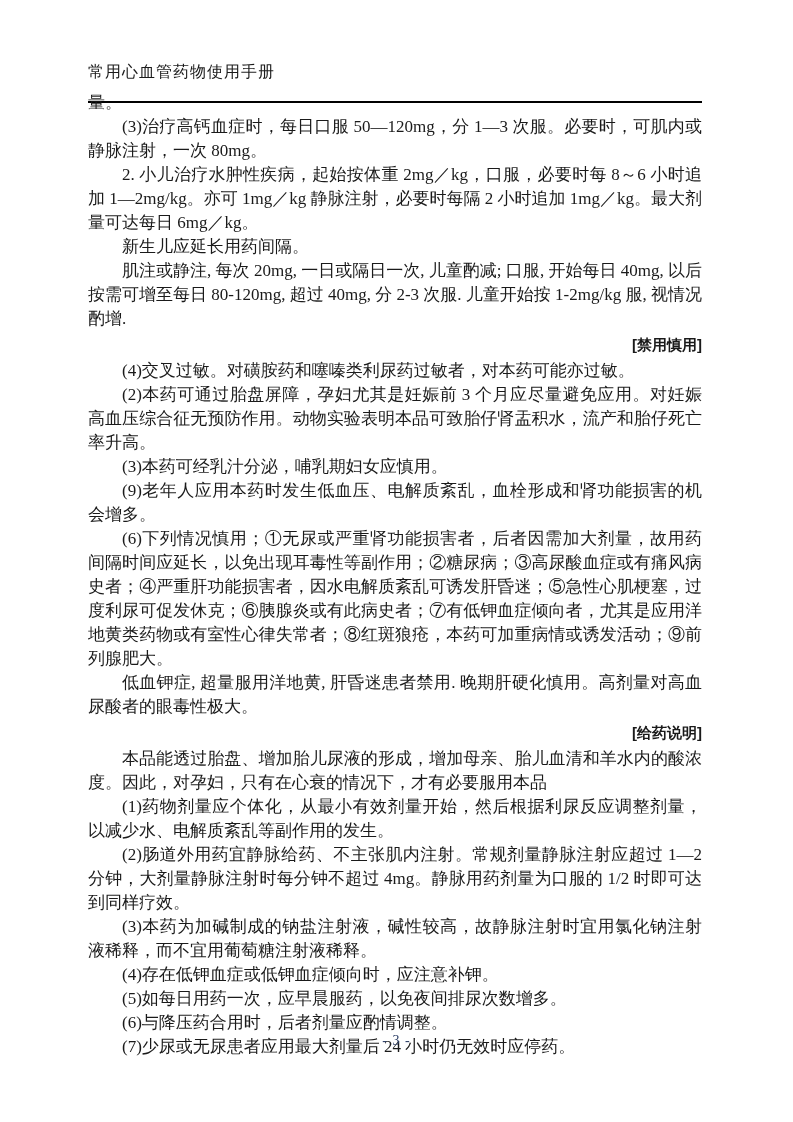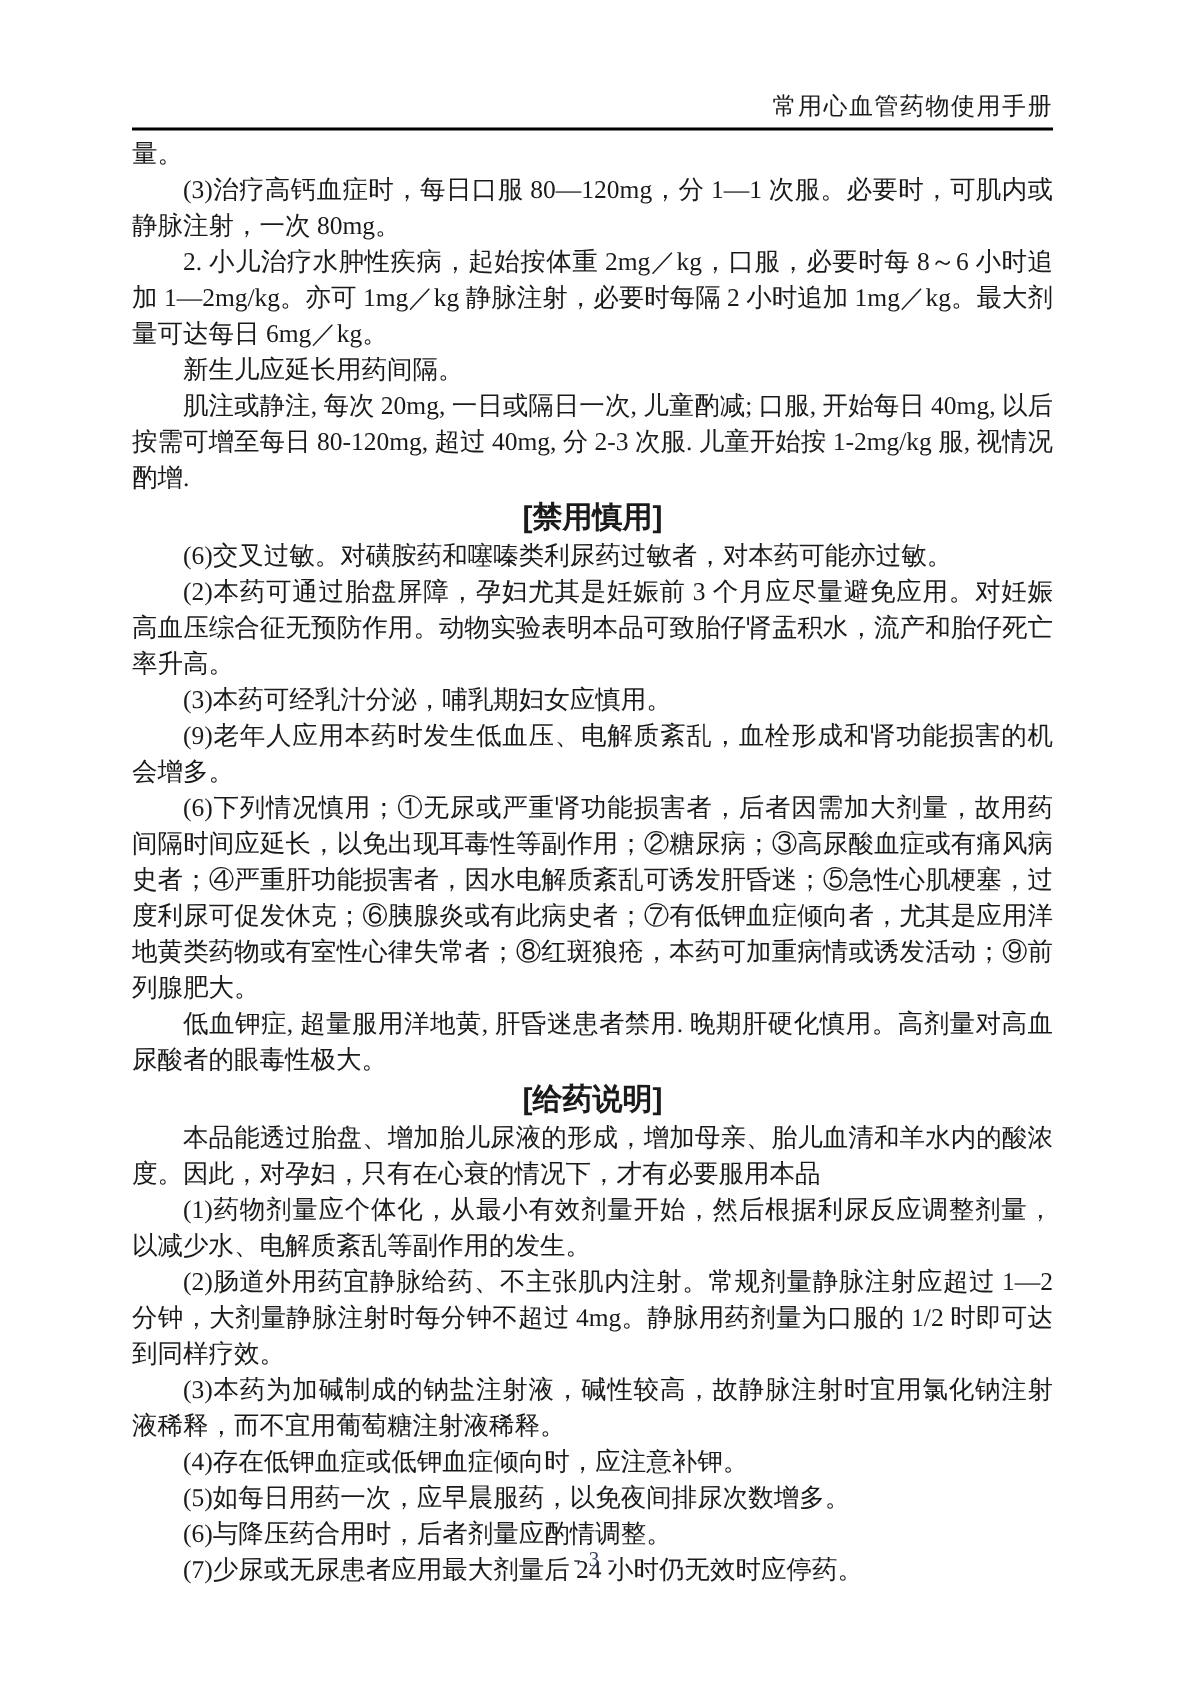--- a/index.html
+++ b/index.html
@@ -14,24 +14,24 @@
     background: #ffffff;
     overflow: hidden;
     font-family: "Liberation Serif", "DejaVu Serif", serif;
     color: #1a1a1a;
   }
   .header {
     position: absolute;
     left: 88px;
     top: 62px;
     width: 614px;
-    text-align: right;
+    text-align: left;
     font-size: 16px;
     line-height: 20px;
-    padding-bottom: 3px;
+    padding-bottom: 19px;
     border-bottom: 2px solid #000000;
     letter-spacing: 1px;
   }
   .content {
     position: absolute;
     left: 88px;
     top: 91px;
     width: 614px;
   }
   .content p.para {
@@ -39,24 +39,24 @@
     font-size: 17px;
     line-height: 24px;
     text-align: justify;
     word-break: break-all;
   }
   .content p.indent { text-indent: 2em; }
   .content p.flush  { text-indent: 0; }
   .content p.heading {
     font-family: "Liberation Sans", "DejaVu Sans", sans-serif;
     font-weight: bold;
-    font-size: 20px;
+    font-size: 15px;
     line-height: 28px;
     text-indent: 0;
-    text-align: center;
+    text-align: right;
   }
   .footer {
     position: absolute;
     left: 0;
     top: 1032px;
     width: 793px;
     text-align: center;
     font-size: 14px;
     line-height: 18px;
     color: #2c3e66;
@@ -66,26 +66,26 @@
 </head>
 <body>
 
 <div class="page">
   <div class="header">
     <span>常用心血管药物使用手册</span>
   </div>
 
   <div class="content" id="document-body">
       <p class="para flush">量。</p>
-      <p class="para indent">(3)治疗高钙血症时，每日口服 80—120mg，分 1—1 次服。必要时，可肌内或静脉注射，一次 80mg。</p>
+      <p class="para indent">(3)治疗高钙血症时，每日口服 50—120mg，分 1—3 次服。必要时，可肌内或静脉注射，一次 80mg。</p>
       <p class="para indent">2. 小儿治疗水肿性疾病，起始按体重 2mg／kg，口服，必要时每 8～6 小时追加 1—2mg/kg。亦可 1mg／kg 静脉注射，必要时每隔 2 小时追加 1mg／kg。最大剂量可达每日 6mg／kg。</p>
       <p class="para indent">新生儿应延长用药间隔。</p>
       <p class="para indent">肌注或静注, 每次 20mg, 一日或隔日一次, 儿童酌减; 口服, 开始每日 40mg, 以后按需可增至每日 80-120mg, 超过 40mg, 分 2-3 次服. 儿童开始按 1-2mg/kg 服, 视情况酌增.</p>
       <p class="para heading">[禁用慎用]</p>
-      <p class="para indent">(6)交叉过敏。对磺胺药和噻嗪类利尿药过敏者，对本药可能亦过敏。</p>
+      <p class="para indent">(4)交叉过敏。对磺胺药和噻嗪类利尿药过敏者，对本药可能亦过敏。</p>
       <p class="para indent">(2)本药可通过胎盘屏障，孕妇尤其是妊娠前 3 个月应尽量避免应用。对妊娠高血压综合征无预防作用。动物实验表明本品可致胎仔肾盂积水，流产和胎仔死亡率升高。</p>
       <p class="para indent">(3)本药可经乳汁分泌，哺乳期妇女应慎用。</p>
       <p class="para indent">(9)老年人应用本药时发生低血压、电解质紊乱，血栓形成和肾功能损害的机会增多。</p>
       <p class="para indent">(6)下列情况慎用；①无尿或严重肾功能损害者，后者因需加大剂量，故用药间隔时间应延长，以免出现耳毒性等副作用；②糖尿病；③高尿酸血症或有痛风病史者；④严重肝功能损害者，因水电解质紊乱可诱发肝昏迷；⑤急性心肌梗塞，过度利尿可促发休克；⑥胰腺炎或有此病史者；⑦有低钾血症倾向者，尤其是应用洋地黄类药物或有室性心律失常者；⑧红斑狼疮，本药可加重病情或诱发活动；⑨前列腺肥大。</p>
       <p class="para indent">低血钾症, 超量服用洋地黄, 肝昏迷患者禁用. 晚期肝硬化慎用。高剂量对高血尿酸者的眼毒性极大。</p>
       <p class="para heading">[给药说明]</p>
       <p class="para indent">本品能透过胎盘、增加胎儿尿液的形成，增加母亲、胎儿血清和羊水内的酸浓度。因此，对孕妇，只有在心衰的情况下，才有必要服用本品</p>
       <p class="para indent">(1)药物剂量应个体化，从最小有效剂量开始，然后根据利尿反应调整剂量，以减少水、电解质紊乱等副作用的发生。</p>
       <p class="para indent">(2)肠道外用药宜静脉给药、不主张肌内注射。常规剂量静脉注射应超过 1—2 分钟，大剂量静脉注射时每分钟不超过 4mg。静脉用药剂量为口服的 1/2 时即可达到同样疗效。</p>
       <p class="para indent">(3)本药为加碱制成的钠盐注射液，碱性较高，故静脉注射时宜用氯化钠注射液稀释，而不宜用葡萄糖注射液稀释。</p>

